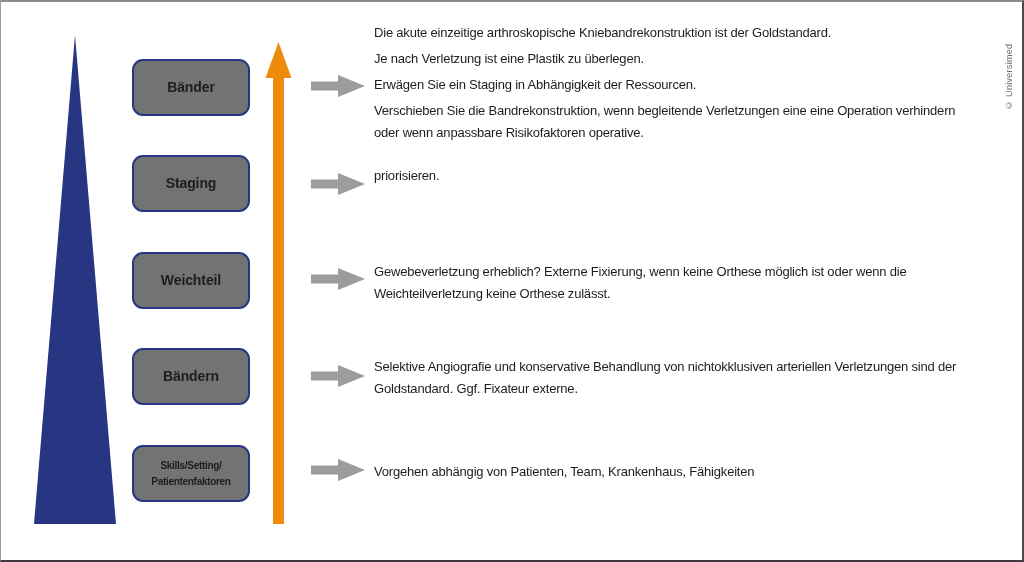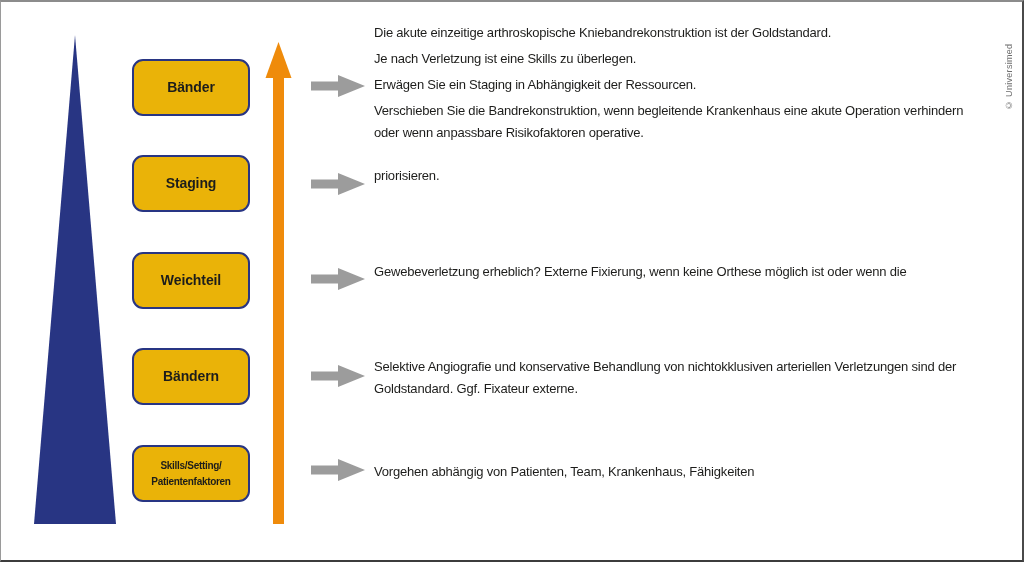--- a/index.html
+++ b/index.html
@@ -35,21 +35,21 @@
   
   #up-arrow-svg{left:260px;top:35px;width:36px;height:490px;}
 
   
   .label-box{
     position:absolute;
     left:131px;width:118px;height:57px;
     box-sizing:border-box;
     border:2px solid var(--navy);
     border-radius:11px;
-    background:#eab308;
+    background:#737373;
     display:flex;flex-direction:column;
     align-items:center;justify-content:center;
     font-weight:bold;font-size:14px;line-height:17px;
     letter-spacing:-0.1px;
     text-align:center;
   }
   .label-box.small{font-size:10px;line-height:16px;letter-spacing:-0.3px;text-align:center;}
   .label-box.r0{top:57px}.label-box.r1{top:153px}.label-box.r2{top:250px}
   .label-box.r3{top:346px}.label-box.r4{top:443px}
 
@@ -100,27 +100,27 @@
         <div class="box-line">Bänder</div>
       </div>
       <div class="garrow r0"><svg width="55" height="24" viewBox="0 0 55 24">
           <polygon class="fill-gray" points="0,7.5 27,7.5 27,1 54,12 27,23 27,16.5 0,16.5"></polygon>
         </svg></div>
       <div class="textblock r0">
         <div class="para">
           <div class="tline">Die akute einzeitige arthroskopische Kniebandrekonstruktion ist der Goldstandard.</div>
         </div>
         <div class="para">
-          <div class="tline">Je nach Verletzung ist eine Skills zu überlegen.</div>
+          <div class="tline">Je nach Verletzung ist eine Plastik zu überlegen.</div>
         </div>
         <div class="para">
           <div class="tline">Erwägen Sie ein Staging in Abhängigkeit der Ressourcen.</div>
         </div>
         <div class="para">
-          <div class="tline">Verschieben Sie die Bandrekonstruktion, wenn begleitende Krankenhaus eine akute Operation verhindern</div>
+          <div class="tline">Verschieben Sie die Bandrekonstruktion, wenn begleitende Verletzungen eine eine Operation verhindern</div>
           <div class="tline">oder wenn anpassbare Risikofaktoren operative.</div>
         </div>
       </div>
       <div class="label-box r1">
         <div class="box-line">Staging</div>
       </div>
       <div class="garrow r1"><svg width="55" height="24" viewBox="0 0 55 24">
           <polygon class="fill-gray" points="0,7.5 27,7.5 27,1 54,12 27,23 27,16.5 0,16.5"></polygon>
         </svg></div>
       <div class="textblock r1">
@@ -130,20 +130,21 @@
       </div>
       <div class="label-box r2">
         <div class="box-line">Weichteil</div>
       </div>
       <div class="garrow r2"><svg width="55" height="24" viewBox="0 0 55 24">
           <polygon class="fill-gray" points="0,7.5 27,7.5 27,1 54,12 27,23 27,16.5 0,16.5"></polygon>
         </svg></div>
       <div class="textblock r2">
         <div class="para">
           <div class="tline">Gewebeverletzung erheblich? Externe Fixierung, wenn keine Orthese möglich ist oder wenn die</div>
+          <div class="tline">Weichteilverletzung keine Orthese zulässt.</div>
         </div>
       </div>
       <div class="label-box r3">
         <div class="box-line">Bändern</div>
       </div>
       <div class="garrow r3"><svg width="55" height="24" viewBox="0 0 55 24">
           <polygon class="fill-gray" points="0,7.5 27,7.5 27,1 54,12 27,23 27,16.5 0,16.5"></polygon>
         </svg></div>
       <div class="textblock r3">
         <div class="para">

